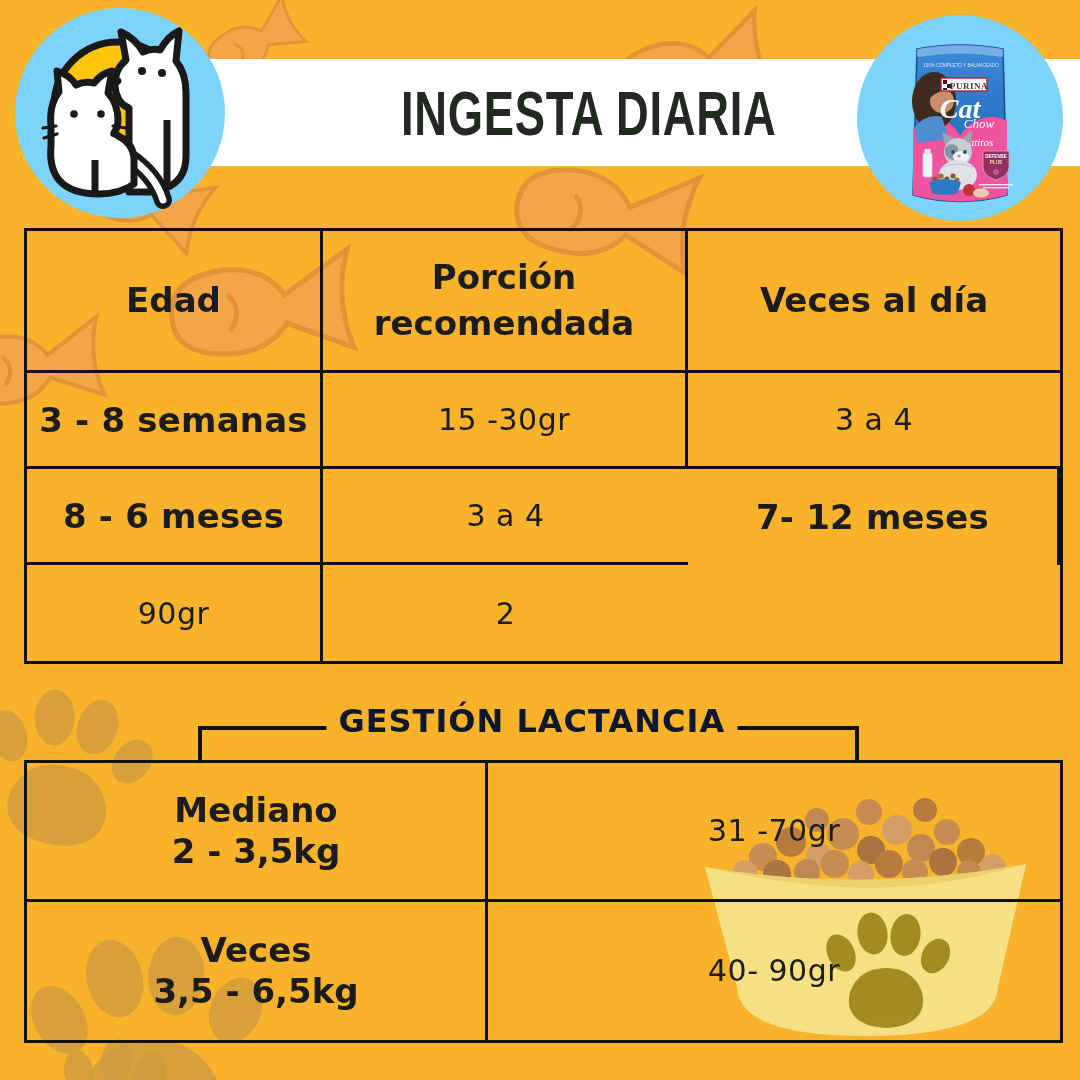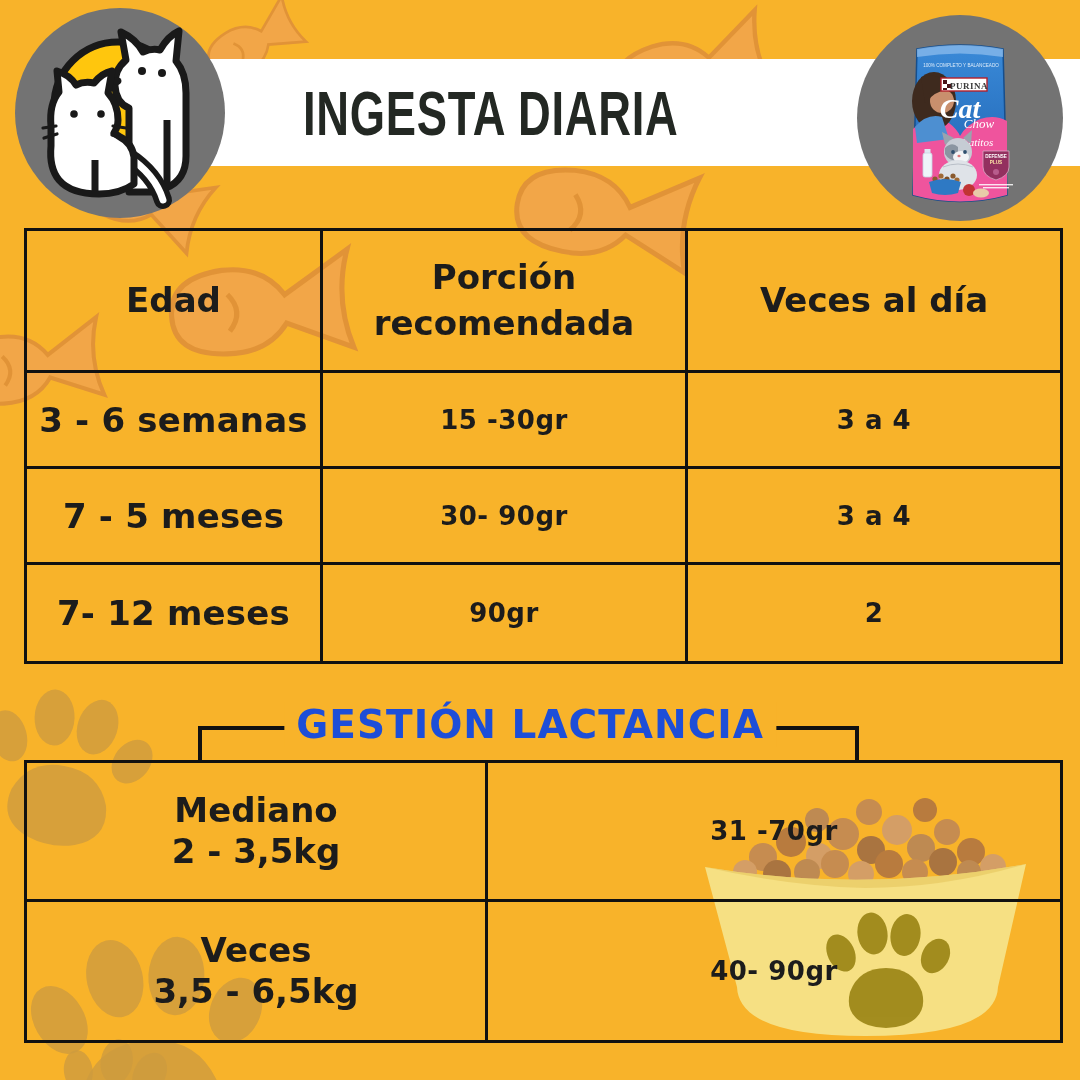--- a/index.html
+++ b/index.html
@@ -11,50 +11,50 @@
   }
 
   
   .fish{position:absolute;opacity:.95;}
   .paw{position:absolute;color:#CE9B3F;opacity:.78;}
   .bowl{position:absolute;}
 
   
   .banner{position:absolute;left:148px;right:0;top:59px;height:107px;background:#FFFFFF;}
   .title-wrap{position:absolute;left:230px;right:230px;top:68px;height:90px;
-    display:flex;align-items:center;justify-content:flex-start;}
+    display:flex;align-items:center;justify-content:flex-end;}
   .title{display:inline-block;font-size:63px;font-weight:700;color:#232823;
     letter-spacing:1px;transform:scaleX(.72);white-space:nowrap;
     font-family:"Liberation Sans",sans-serif;}
-  .circle{position:absolute;background:#737373;border-radius:50%;}
+  .circle{position:absolute;background:#7dd3fc;border-radius:50%;}
   .logo-circle{left:15px;top:8px;width:210px;height:210px;}
   .product-circle{left:857px;top:15px;width:206px;height:206px;}
   .circle svg{position:absolute;left:0;top:0;width:100%;height:100%;}
 
   
   .grid{position:absolute;display:grid;border:3px solid #111111;background:transparent;}
   .t1{left:24px;top:228px;width:1033px;height:430px;
       grid-template-columns:296px 365px 1fr;grid-template-rows:142px 1fr 1fr 1fr;}
   .t2{left:24px;top:760px;width:1033px;height:277px;
       grid-template-columns:461px 1fr;grid-template-rows:1fr 1fr;}
   .cell{display:flex;align-items:center;justify-content:center;text-align:center;
       border-right:3px solid #111111;border-bottom:3px solid #111111;padding:4px 10px;box-sizing:border-box;}
   .cell.last-col{border-right:none;}
   .cell.last-row{border-bottom:none;}
   .th{font-weight:700;font-size:34px;line-height:1.35;}
   .th .wrap{max-width:290px;}
-  .td{font-size:26px;font-weight:700;letter-spacing:.5px;}
+  .td{font-size:30px;font-weight:400;letter-spacing:.5px;}
   .td-bold{font-weight:700;font-size:34px;letter-spacing:.2px;}
   .two-line{display:flex;flex-direction:column;font-weight:700;font-size:34px;line-height:1.2;}
 
   
   .bracket-svg{position:absolute;left:0;top:690px;width:1080px;height:75px;}
   .lact-label{position:absolute;top:702px;left:50%;transform:translateX(-52%);
-      background:#F8B32A;padding:0 12px;font-weight:700;font-size:39px;
-      letter-spacing:1px;color:#1d4ed8;white-space:nowrap;}
+      background:#F8B32A;padding:0 12px;font-weight:700;font-size:32px;
+      letter-spacing:1px;color:#0f172a;white-space:nowrap;}
 </style>
 </head>
 <body>
 
 <svg class="fish" style="left:196px;top:2px;width:130px;transform:rotate(-28deg);" viewBox="0 0 120 70">
   <path d="M8,35 Q8,16 34,14 Q54,13 64,28 L96,8 Q88,32 96,56 L64,42 Q54,56 34,55 Q8,54 8,35 Z" fill="#F2A64A" stroke="#E09238" stroke-width="2.5"></path>
   <path d="M36,26 Q44,35 36,44" fill="none" stroke="#E09238" stroke-width="2.5"></path>
 </svg>
 <svg class="fish" style="left:600px;top:10px;width:210px;transform:rotate(-14deg);" viewBox="0 0 120 70">
   <path d="M8,35 Q8,16 34,14 Q54,13 64,28 L96,8 Q88,32 96,56 L64,42 Q54,56 34,55 Q8,54 8,35 Z" fill="#F2A64A" stroke="#E09238" stroke-width="2.5"></path>
@@ -145,34 +145,31 @@
       <span>Edad</span>
     </div>
   <div class="cell th">
       <span class="wrap">Porción recomendada</span>
     </div>
   <div class="cell th last-col">
       <span class="wrap">Veces al día</span>
     </div>
 
   <div class="cell td-bold">
-      <span>3 - 6 semanas</span>
+      <span>3 - 8 semanas</span>
     </div>
   <div class="cell td">
       <span>15 -30gr</span>
     </div>
   <div class="cell td last-col">
       <span>3 a 4</span>
     </div>
 
   <div class="cell td-bold">
-      <span>7 - 5 meses</span>
-    </div>
-  <div class="cell td">
-      <span>30- 90gr</span>
+      <span>8 - 6 meses</span>
     </div>
   <div class="cell td last-col">
       <span>3 a 4</span>
     </div>
 
   <div class="cell td-bold last-row">
       <span>7- 12 meses</span>
     </div>
   <div class="cell td last-row">
       <span>90gr</span>

